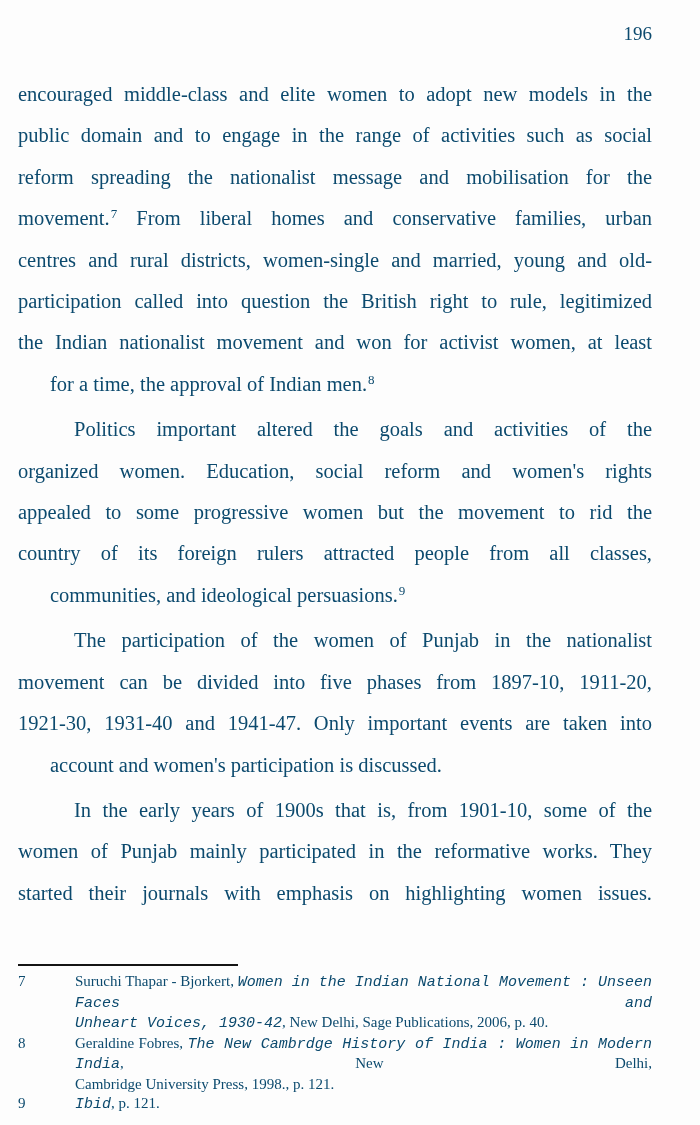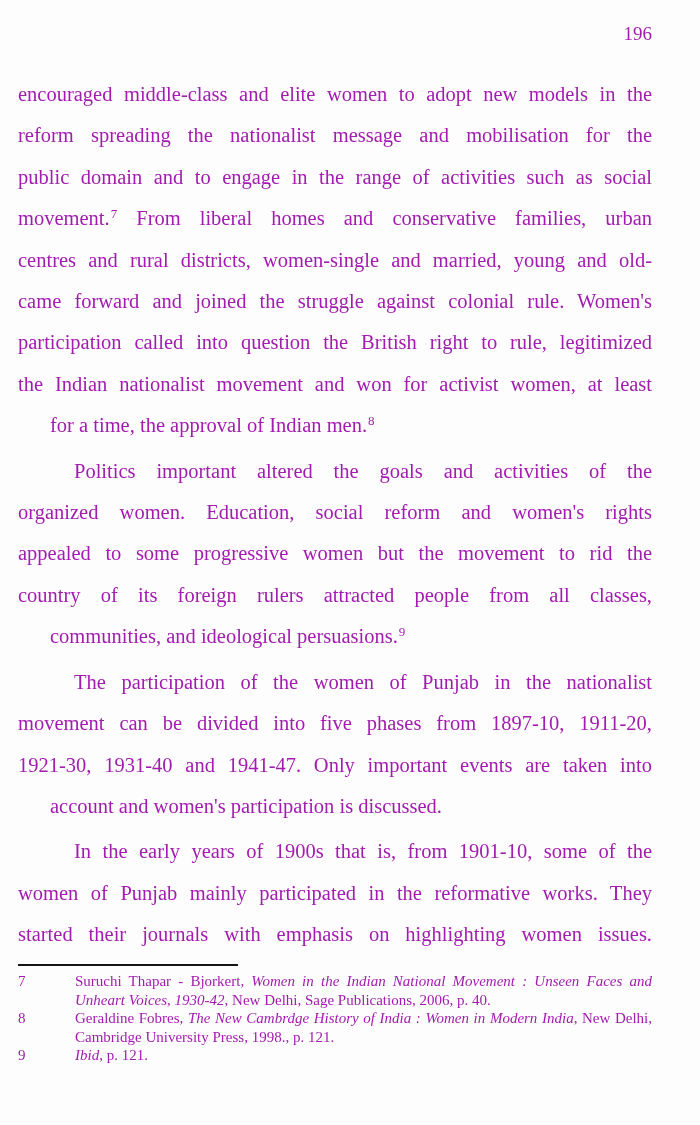--- a/index.html
+++ b/index.html
@@ -6,21 +6,21 @@
     margin: 0;
     padding: 0;
     background: #ffffff;
   }
   .page {
     position: relative;
     width: 700px;
     height: 1125px;
     background: #fdfdfd;
     font-family: "Liberation Serif", "DejaVu Serif", serif;
-    color: #a21caf;
+    color: #0c4a6e;
     overflow: hidden;
   }
   .pagenum {
     position: absolute;
     top: 23px;
     left: 18px;
     right: 48px;
     text-align: right;
     font-size: 19px;
     line-height: 22px;
@@ -75,38 +75,37 @@
   }
   .fn .num {
     position: absolute;
     left: 0;
     top: 0;
   }
   .fline.jline {
     text-align: justify;
     text-align-last: justify;
   }
-  .it { font-style: italic; }
+  .it { font-style: italic; font-family: Liberation Mono, monospace; }
 </style>
 </head>
 <body>
 
 <div class="page">
 
   <div class="pagenum">196</div>
 
   <div class="bodytext">
 
     <div class="para">
       <div class="line">encouraged middle-class and elite women to adopt new models in the</div>
+      <div class="line">public domain and to engage in the range of activities such as social</div>
       <div class="line">reform spreading the nationalist message and mobilisation for the</div>
-      <div class="line">public domain and to engage in the range of activities such as social</div>
       <div class="line"><span>movement.</span><span class="sup">7</span><span> From liberal homes and conservative families, urban</span></div>
       <div class="line">centres and rural districts, women-single and married, young and old-</div>
-      <div class="line">came forward and joined the struggle against colonial rule.  Women's</div>
       <div class="line">participation called into question the British right to rule, legitimized</div>
       <div class="line">the Indian nationalist movement and won for activist women, at least</div>
       <div class="line last"><span>for a time, the approval of Indian men.</span><span class="sup">8</span></div>
     </div>
 
     <div class="para indent">
       <div class="line">Politics important altered the goals and activities of the</div>
       <div class="line">organized women.  Education, social reform and women's rights</div>
       <div class="line">appealed to some progressive women but the movement to rid the</div>
       <div class="line">country of its foreign rulers attracted people from all classes,</div>

